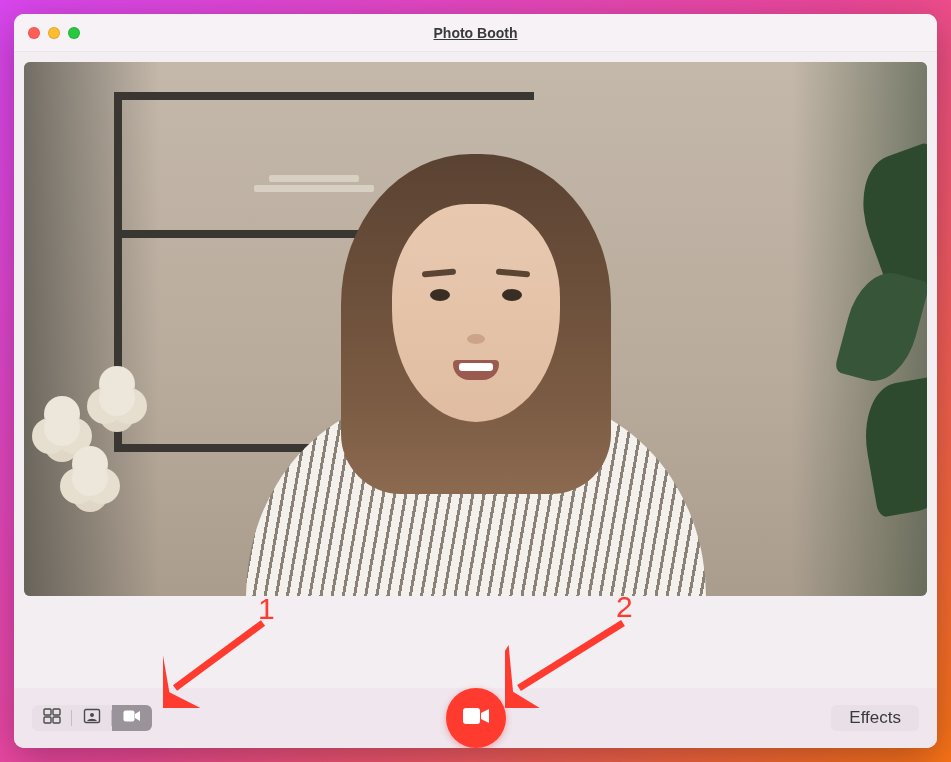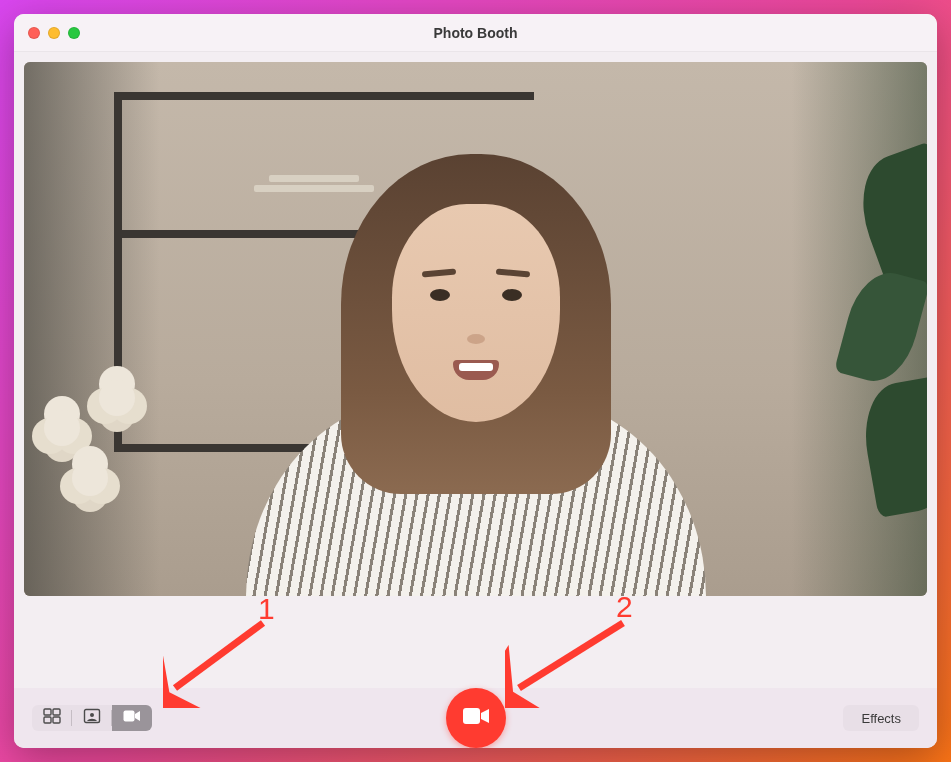--- a/index.html
+++ b/index.html
@@ -46,20 +46,21 @@
     .tl-min { background: #febc2e; border: 0.5px solid rgba(0,0,0,0.1); }
     .tl-max { background: #28c840; border: 0.5px solid rgba(0,0,0,0.1); }
     .title {
       position: absolute;
       left: 0; right: 0;
       text-align: center;
       font-size: 14px;
       font-weight: 600;
       color: #3a3a3a;
       pointer-events: none;
+      text-decoration: underline;
     }
     .camera-viewport {
       margin: 10px 10px 0 10px;
       height: 534px;
       border-radius: 6px;
       overflow: hidden;
       background: #b5a89b;
       position: relative;
     }
     
@@ -283,21 +284,21 @@
       box-shadow: 0 2px 6px rgba(255,59,48,0.4);
     }
     .record-btn svg { width: 28px; height: 20px; fill: #fff; }
     .effects-btn {
       background: #e8dfe7;
       border-radius: 6px;
       height: 26px;
       padding: 0 18px;
       display: flex;
       align-items: center;
-      font-size: 13px;
+      font-size: 17px;
       color: #3a3a3a;
       cursor: pointer;
     }
     
     .annotation {
       position: absolute;
       pointer-events: none;
       color: #ff3b30;
       font-size: 30px;
       font-weight: 400;

